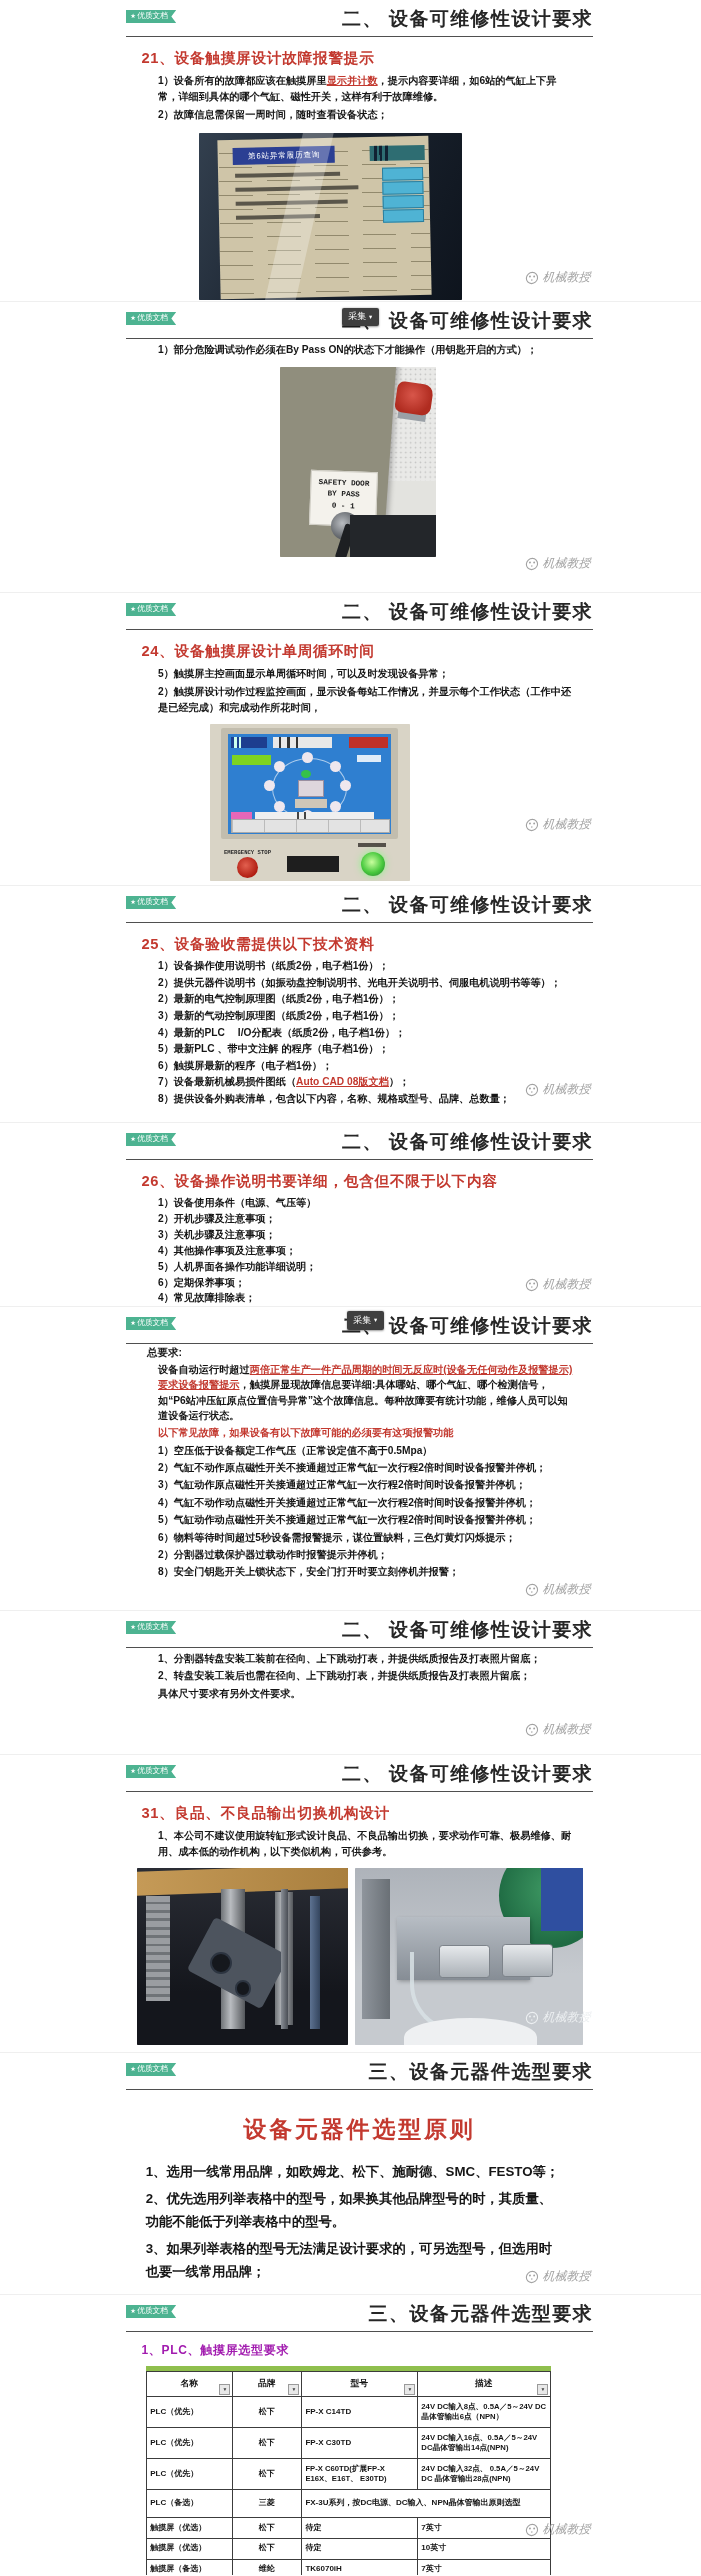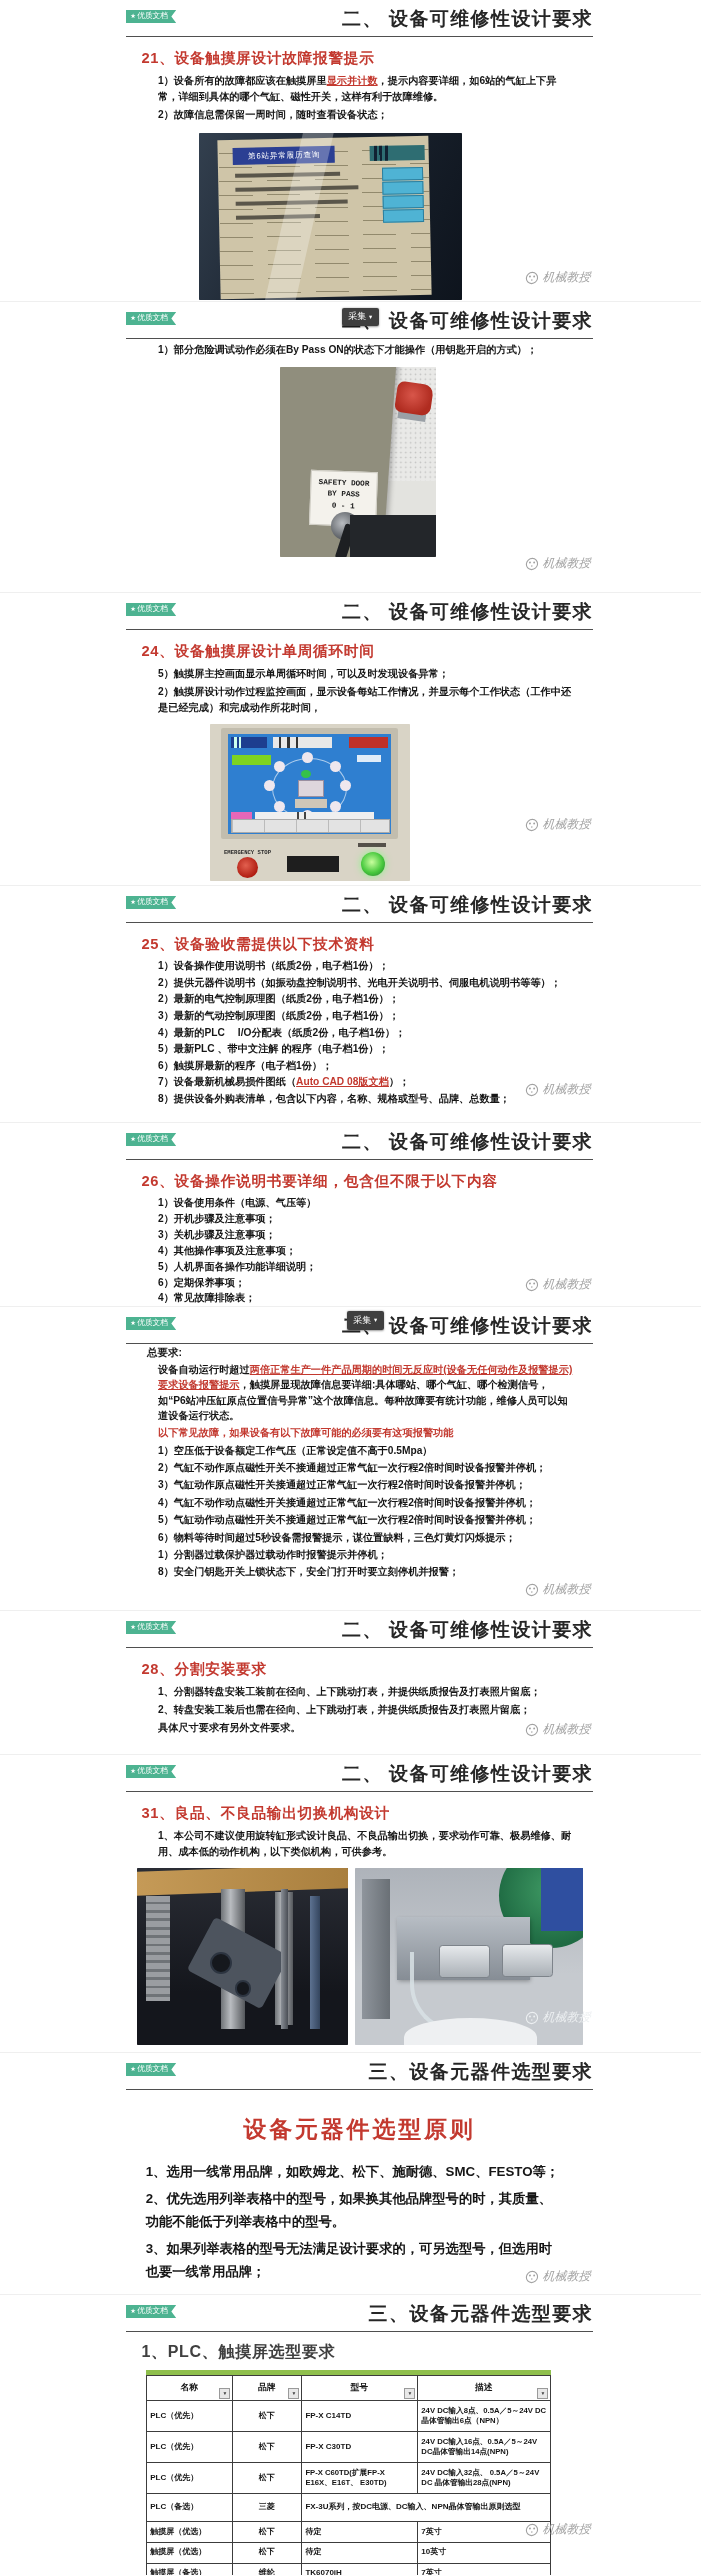--- a/index.html
+++ b/index.html
@@ -103,21 +103,21 @@
   
   .collect{position:absolute;background:#3f3f3f;color:#fff;font-size:9px;line-height:1;
       padding:4.9px 6.3px;border-radius:2.1px;display:flex;align-items:center;gap:2.8px;box-shadow:0 0.7px 2.1px rgba(0,0,0,.4);cursor:pointer;}
   .collect .caret{font-size:6.3px;}
   
   .bigtitle{color:#c3392f;font-size:23px;font-weight:bold;text-align:center;letter-spacing:2.8px;margin-top:24px;
       font-family:"Liberation Serif","DejaVu Serif",serif;}
   .s9 .body{font-size:13.3px;line-height:1.72;margin:15.4px 28px 0 19.7px;}
   .s9 .body div{margin:4.2px 0;}
   
-  .tbl-title{color:#404040;font-size:16px;font-weight:bold;margin:9.8px 0 7px 15.4px;letter-spacing:0.7px;}
+  .tbl-title{color:#a21caf;font-size:12px;font-weight:bold;margin:9.8px 0 7px 15.4px;letter-spacing:0.7px;}
   .greenbar{height:4.9px;background:#8fbf4d;width:405px;margin-left:19.7px;}
   table.sel{border-collapse:collapse;margin-left:19.7px;width:405px;table-layout:fixed;
       font-size:8px;font-weight:bold;color:#141414;font-family:"Liberation Sans","DejaVu Sans",sans-serif;}
   table.sel th,table.sel td{border:0.7px solid #3c3c3c;padding:1.4px 3.5px;line-height:1.3;overflow:hidden;}
   table.sel th{font-size:8.8px;height:21px;position:relative;text-align:center;font-weight:bold;background:#fff;}
   table.sel td{height:17px;}
   .c1{width:21%}.c2{width:16.5%;text-align:center}.c3{width:29%}.c4{width:33.5%}
   td.c2{text-align:center}
   .filter{position:absolute;right:1.4px;bottom:1.4px;width:9px;height:9px;background:#e8e8e8;border:0.7px solid #9a9a9a;
       font-size:5.6px;line-height:8.4px;text-align:center;color:#444;cursor:pointer;}
@@ -325,42 +325,41 @@
     <div class="sub">总要求:</div>
     <div class="body" style="line-height:1.5;margin-top:1.4px">
       <div><span>设备自动运行时超过</span><span class="red">两倍正常生产一件产品周期的时间无反应时(设备无任何动作及报警提示)要求设备报警提示</span><span>，触摸屏显现故障信息要详细:具体哪站、哪个气缸、哪个检测信号，如“P6站冲压缸原点位置信号异常”这个故障信息。每种故障要有统计功能，维修人员可以知道设备运行状态。</span></div>
       <div class="redline">以下常见故障，如果设备有以下故障可能的必须要有这项报警功能</div>
       <div>1）空压低于设备额定工作气压（正常设定值不高于0.5Mpa）</div>
       <div>2）气缸不动作原点磁性开关不接通超过正常气缸一次行程2倍时间时设备报警并停机；</div>
       <div>3）气缸动作原点磁性开关接通超过正常气缸一次行程2倍时间时设备报警并停机；</div>
       <div>4）气缸不动作动点磁性开关接通超过正常气缸一次行程2倍时间时设备报警并停机；</div>
       <div>5）气缸动作动点磁性开关不接通超过正常气缸一次行程2倍时间时设备报警并停机；</div>
       <div>6）物料等待时间超过5秒设备需报警提示，谋位置缺料，三色灯黄灯闪烁提示；</div>
-      <div>1）分割器过载保护器过载动作时报警提示并停机；</div>
+      <div>2）分割器过载保护器过载动作时报警提示并停机；</div>
       <div>8）安全门钥匙开关上锁状态下，安全门打开时要立刻停机并报警；</div>
 
     </div>
     <div class="wm" style="top:274px">
       <svg width="14" height="14" viewBox="0 0 20 20">
           <circle cx="10" cy="10" r="8" fill="none" stroke="currentColor" stroke-width="1.6"></circle>
           <circle cx="7" cy="8" r="1.4" fill="currentColor"></circle>
           <circle cx="13" cy="8" r="1.4" fill="currentColor"></circle>
           <circle cx="10" cy="13" r="1.1" fill="currentColor"></circle>
         </svg>
       <span>机械教授</span>
     </div>
   </div>
 
   <div class="slide s7">
     <div class="shead">
       <span class="tag"><span class="star">★</span><span>优质文档</span></span>
       <span class="htitle">二、 设备可维修性设计要求</span>
     </div>
     <div class="rule"></div>
-    <div class="sec-title">28、分割安装要求</div>
     <div class="body">
       <div>1、分割器转盘安装工装前在径向、上下跳动打表，并提供纸质报告及打表照片留底；</div>
       <div>2、转盘安装工装后也需在径向、上下跳动打表，并提供纸质报告及打表照片留底；</div>
       <div>具体尺寸要求有另外文件要求。</div>
     </div>
     <div class="wm" style="top:110px">
       <svg width="14" height="14" viewBox="0 0 20 20">
           <circle cx="10" cy="10" r="8" fill="none" stroke="currentColor" stroke-width="1.6"></circle>
           <circle cx="7" cy="8" r="1.4" fill="currentColor"></circle>
           <circle cx="13" cy="8" r="1.4" fill="currentColor"></circle>

